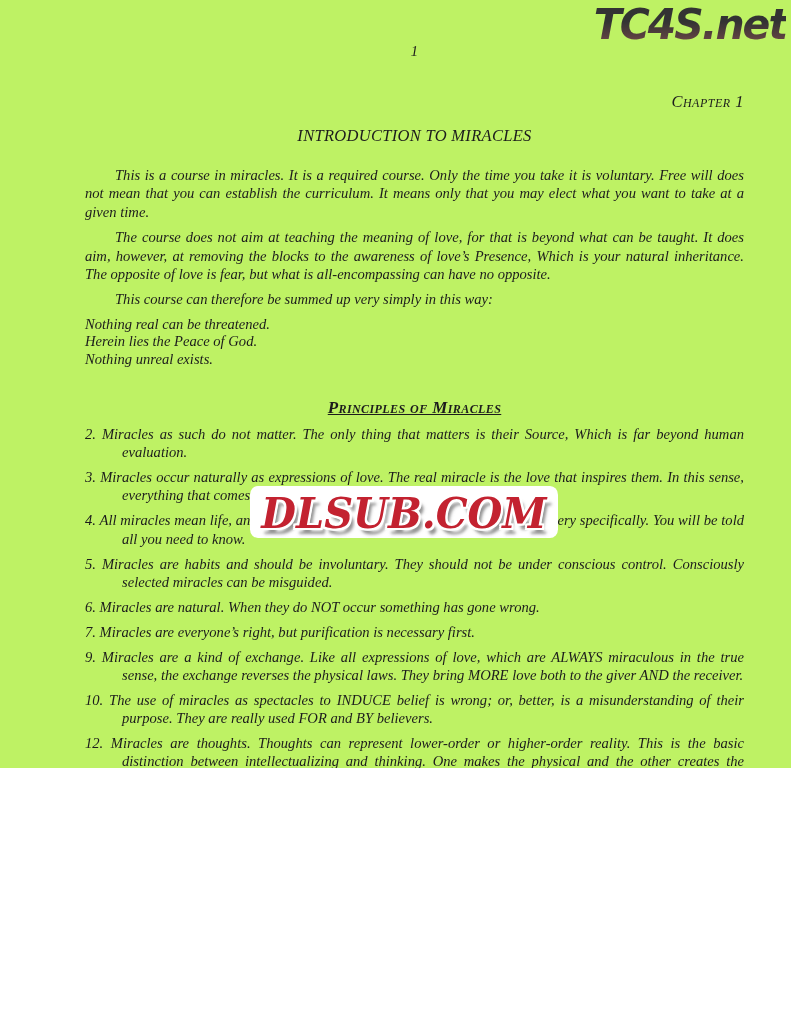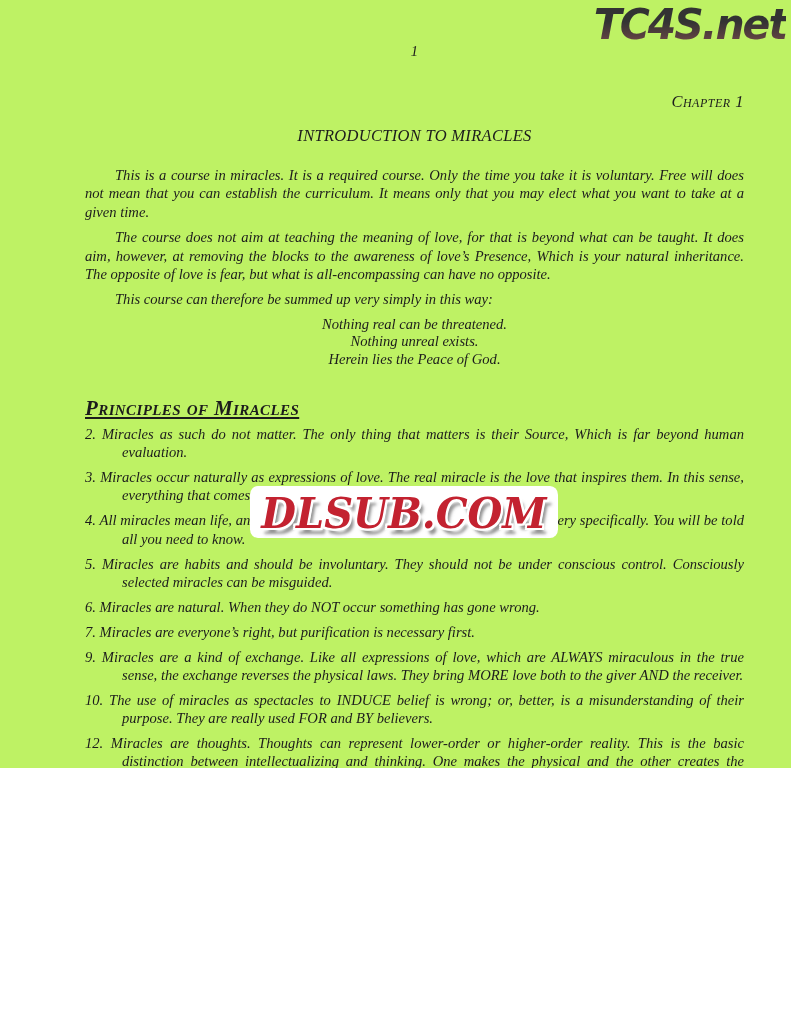--- a/index.html
+++ b/index.html
@@ -39,30 +39,30 @@
     letter-spacing:0.3px;
   }
   .para{
     margin:0 0 7.5px 0;
     text-align:justify;
     text-indent:30px;
   }
   .para.first{margin-top:20px;}
   .quote{
     margin-top:6px;
-    text-align:center;
     line-height:17.2px;
   }
   .section-heading{
     margin-top:31px;
     margin-bottom:8px;
     font-weight:bold;
     font-variant:small-caps;
-    font-size:21px;
+    font-size:17px;
     letter-spacing:0.4px;
+    text-align:center;
   }
   .section-heading span{
     text-decoration:underline;
   }
   .pitem{
     margin:0 0 6.8px 0;
     padding-left:37px;
     text-indent:-37px;
     text-align:justify;
   }
@@ -134,22 +134,22 @@
     <div class="chapter">Chapter 1</div>
 
     <div class="doc-title">INTRODUCTION TO MIRACLES</div>
 
     <p class="para first">This is a course in miracles. It is a required course. Only the time you take it is voluntary. Free will does not mean that you can establish the curriculum. It means only that you may elect what you want to take at a given time.</p>
     <p class="para">The course does not aim at teaching the meaning of love, for that is beyond what can be taught. It does aim, however, at removing the blocks to the awareness of love’s Presence, Which is your natural inheritance. The opposite of love is fear, but what is all-encompassing can have no opposite.</p>
     <p class="para">This course can therefore be summed up very simply in this way:</p>
 
     <div class="quote">
       <div>Nothing real can be threatened.</div>
+      <div>Herein lies the Peace of God.</div>
       <div>Nothing unreal exists.</div>
-      <div>Herein lies the Peace of God.</div>
     </div>
 
     <div class="section-heading">
       <span>Principles of Miracles</span>
     </div>
 
     <div class="pitem"><span>2.</span> <span>Miracles as such do not matter. The only thing that matters is their Source, Which is far beyond human evaluation.</span></div>
     <div class="pitem"><span>3.</span> <span>Miracles occur naturally as expressions of love. The real miracle is the love that inspires them. In this sense, everything that comes from love is a miracle.</span></div>
     <div class="pitem"><span>4.</span> <span>All miracles mean life, and God is the Giver of life. His Voice will direct you very specifically. You will be told all you need to know.</span></div>
     <div class="pitem"><span>5.</span> <span>Miracles are habits and should be involuntary. They should not be under conscious control. Consciously selected miracles can be misguided.</span></div>

